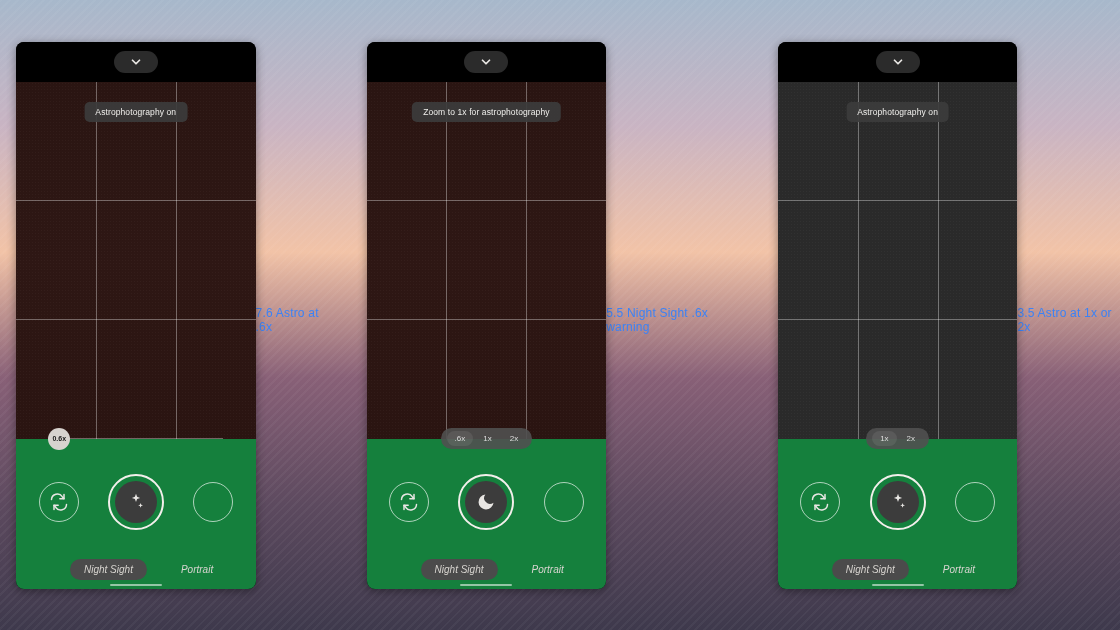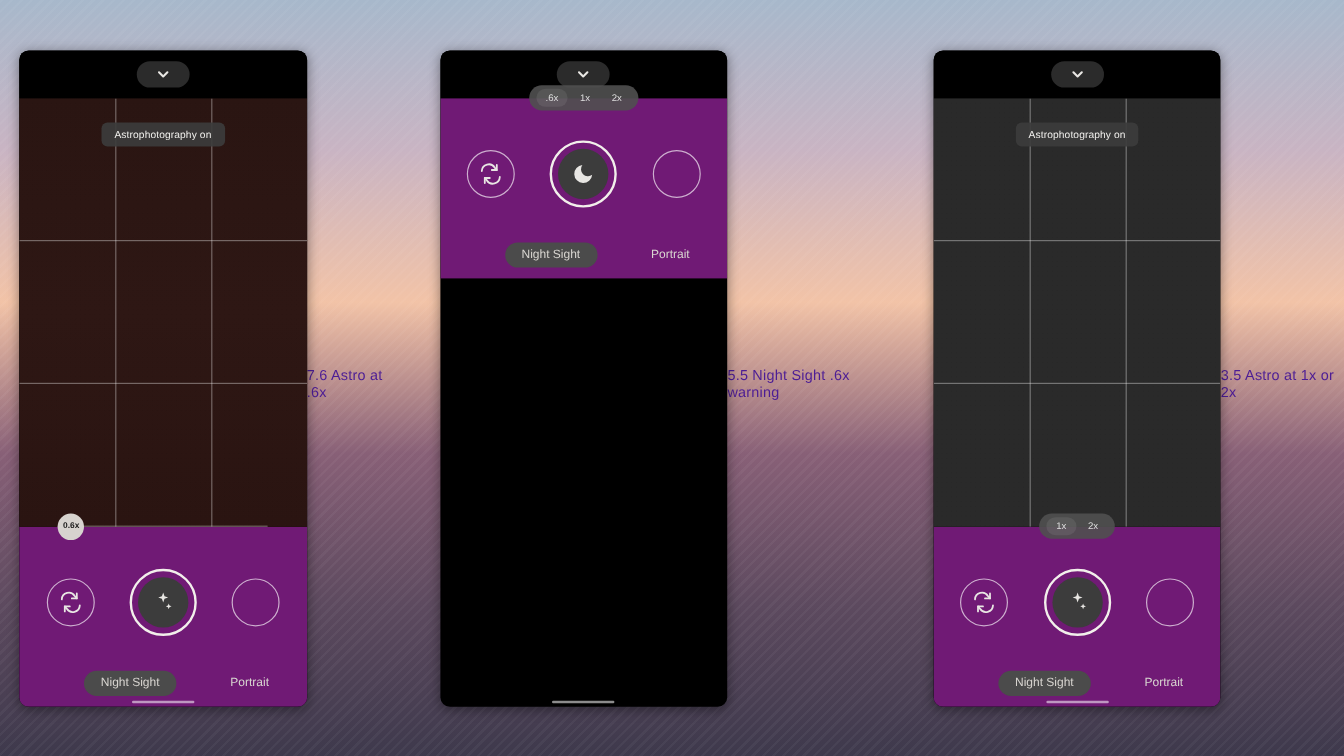--- a/index.html
+++ b/index.html
@@ -110,21 +110,21 @@
     color: #f0efec;
     font-size: 8.5px;
     padding: 5px 11px;
     border-radius: 5px;
     white-space: nowrap;
     letter-spacing: 0.1px;
   }
 
   .bottom-bar {
     height: var(--bottom-bar-h);
-    background: #701a75;
+    background: #15803d;
     display: flex;
     flex-direction: column;
   }
   
   .zoom-row {
     height: 28px;
     display: flex;
     justify-content: center;
     align-items: center;
     margin-top: -14px;
@@ -193,43 +193,44 @@
     display:flex; align-items:center; justify-content:center;
   }
   .ctrl.blank { }
 
   .modes-row {
     height: 38px;
     position: relative;
     display:flex;
     align-items:center;
     padding-left: 54px;
-    gap: 31px;
+    gap: 20px;
     overflow:hidden;
     white-space:nowrap;
+    font-style:italic;
   }
   .mode-chip {
     font-size: 10px;
     color: #d8d5d0;
     padding: 5px 14px;
     border-radius: 14px;
   }
   .mode-chip.active {
     background: #4b4b4b;
   }
   .home-indicator {
     position:absolute;
     bottom:3px; left:50%; transform:translateX(-50%);
     width:52px; height:2px; border-radius:2px;
     background: rgba(255,255,255,0.55);
   }
 
   .caption {
     margin-top: 10px;
-    color: #4c1d95;
+    color: #3b82f6;
     font-size: 12px;
     font-weight: 400;
     letter-spacing: 0.2px;
   }
 
   
   svg { display:block; }
 </style>
 </head>
 <body>
@@ -294,20 +295,30 @@
 
   <div class="col">
     <div class="phone">
       <div class="top-bar">
         <div class="top-pill">
           <svg width="14" height="14" viewBox="0 0 24 24" fill="none" stroke="#e8e6e3" stroke-width="3" stroke-linecap="round" stroke-linejoin="round">
               <polyline points="6 9 12 15 18 9"></polyline>
             </svg>
         </div>
       </div>
+      <div class="viewfinder reddish">
+        <div class="noise"></div>
+        <div class="grid">
+          <div class="grid-line-v" style="left:33.33%"></div>
+          <div class="grid-line-v" style="left:66.66%"></div>
+          <div class="grid-line-h" style="top:33.33%"></div>
+          <div class="grid-line-h" style="top:66.66%"></div>
+        </div>
+        <div class="toast">Zoom to 1x for astrophotography</div>
+      </div>
       <div class="bottom-bar">
         <div class="zoom-row">
           <div class="zoom-pill">
             <span class="zoom-opt active">.6x</span>
             <span class="zoom-opt">1x</span>
             <span class="zoom-opt">2x</span>
           </div>
         </div>
         <div class="controls-row">
           <div class="ctrl flip">

